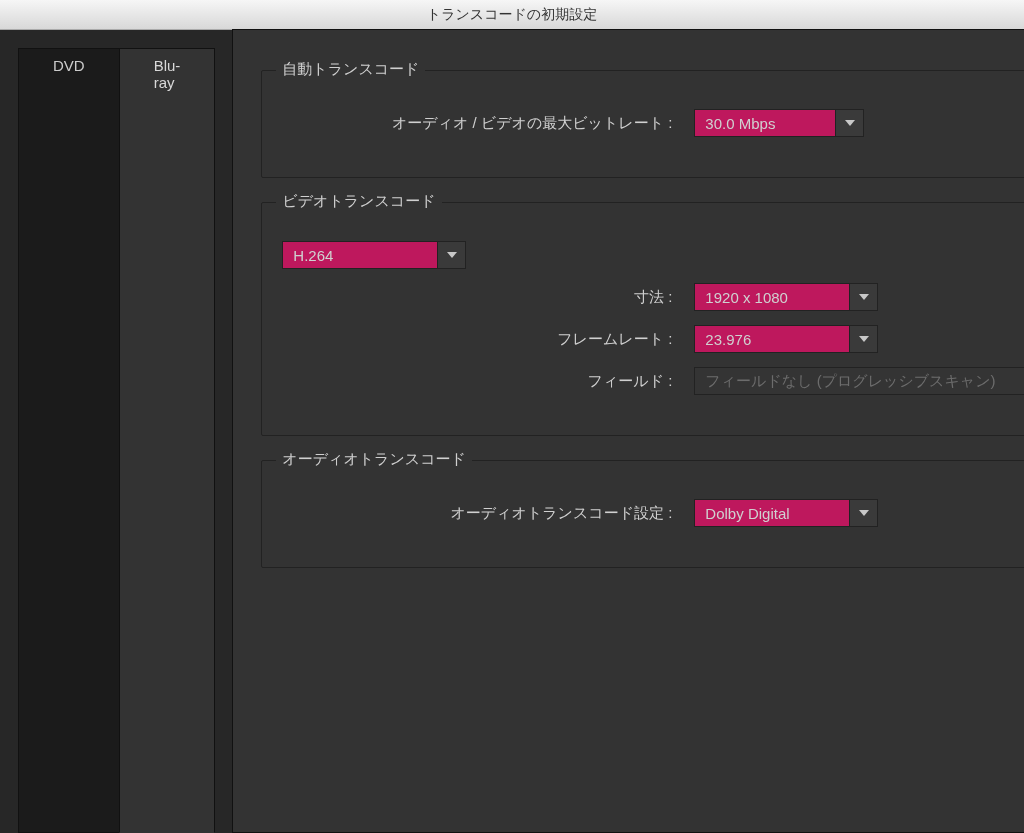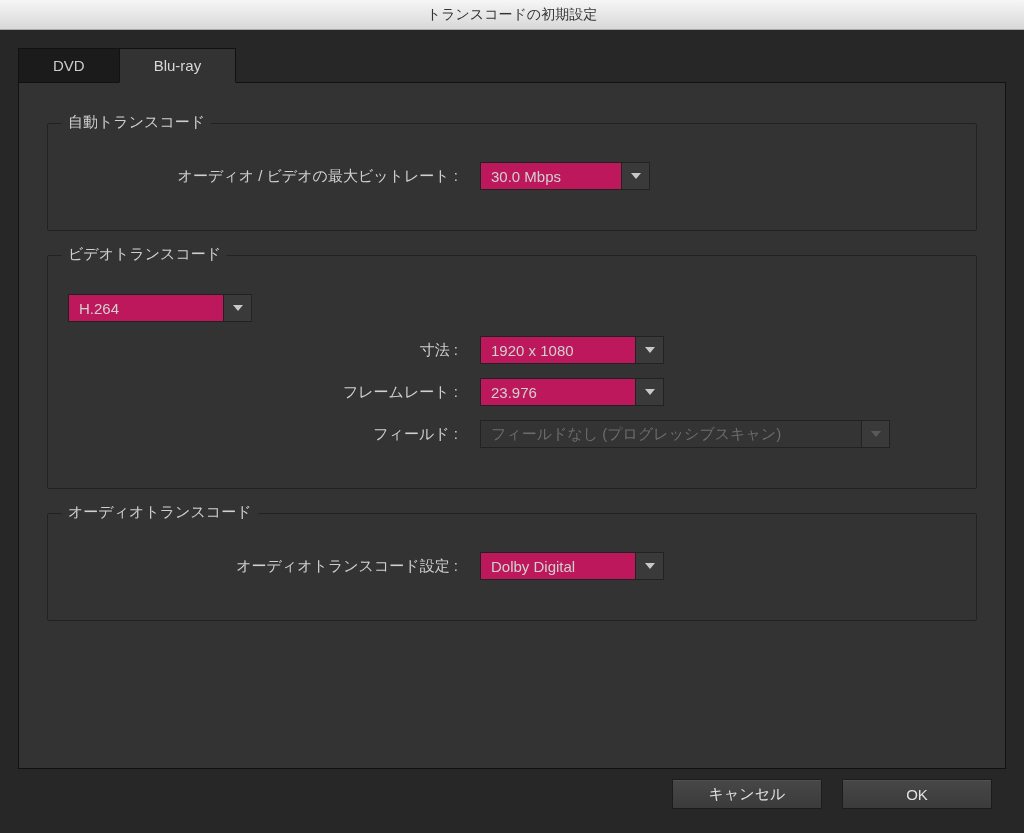--- a/index.html
+++ b/index.html
@@ -31,21 +31,21 @@
     justify-content: center;
     color: #333;
     font-size: 14px;
     position: relative;
   }
   .body {
     flex: 1;
     background: #272727;
     padding: 0;
     display: flex;
-    flex-direction: column;
+    flex-direction: row;
     position: relative;
   }
   .tabs {
     display: flex;
     margin: 18px 0 0 18px;
     position: relative;
     z-index: 2;
   }
   .tab {
     padding: 8px 34px;

